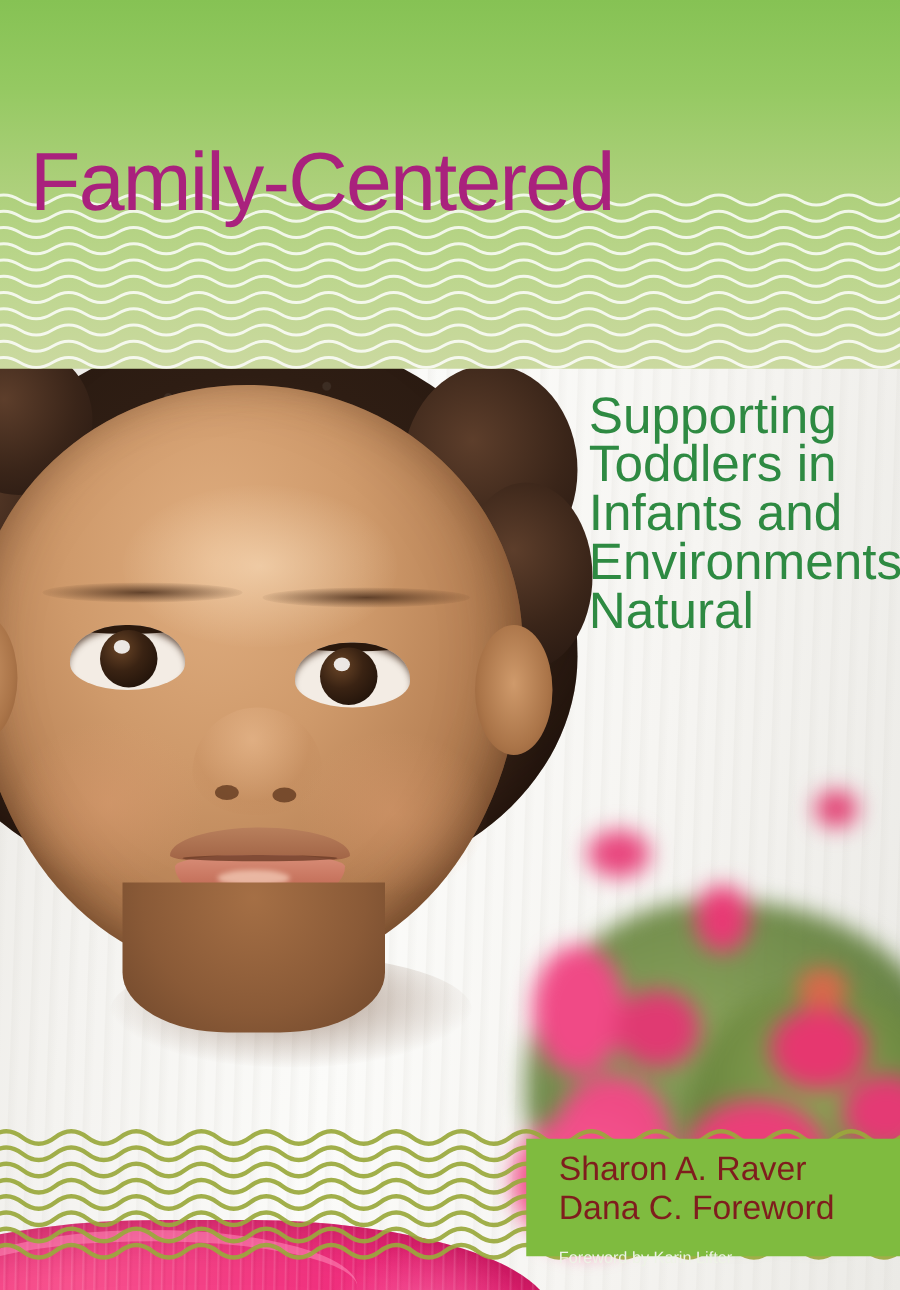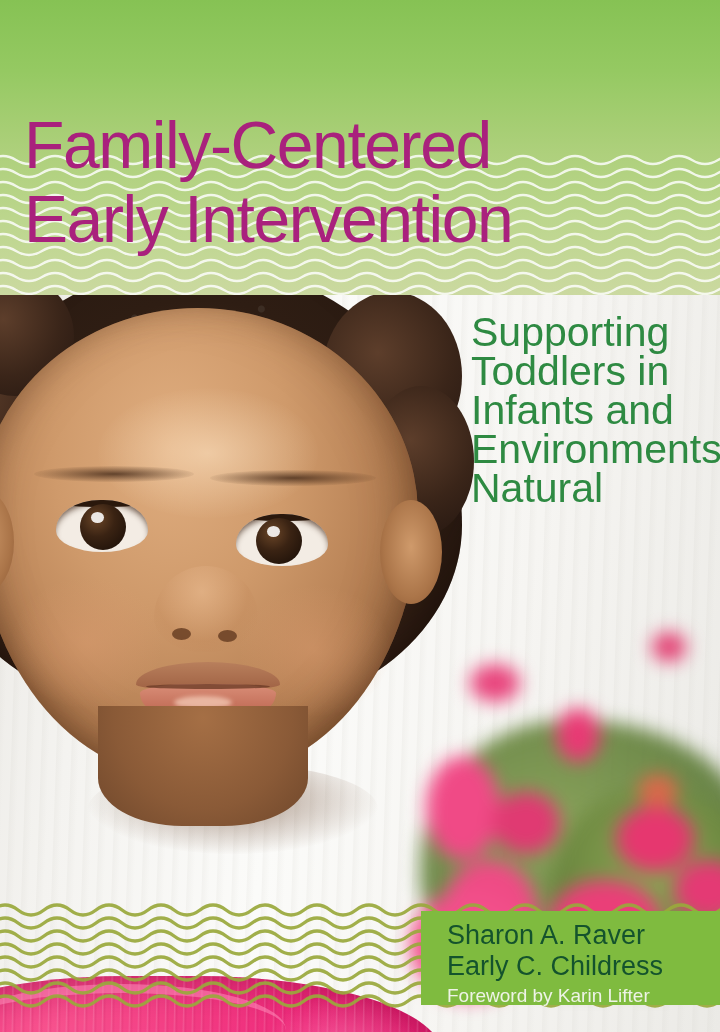--- a/index.html
+++ b/index.html
@@ -339,31 +339,31 @@
     position: absolute;
     left: 421px;
     top: 911px;
     width: 299px;
     height: 94px;
     background: #7fbb3f;
     padding: 9px 0 0 26px;
     box-sizing: border-box;
   }
   .author-name {
-    color: #14532d;
+    color: #7f1d1d;
     font-size: 27px;
     line-height: 31px;
     white-space: nowrap;
     font-weight: 400;
   }
   .foreword {
     color: #eef3e6;
-    font-size: 19px;
+    font-size: 13px;
     line-height: 24px;
-    margin-top: 2px;
+    margin-top: 12px;
     white-space: nowrap;
     font-weight: 400;
   }
 </style>
 </head>
 <body>
 
 <div class="cover">
 
   <div class="photo">
@@ -481,31 +481,30 @@
         <use href="#hw" y="78"></use>
         <use href="#hw" y="91"></use>
         <use href="#hw" y="104"></use>
         <use href="#hw" y="117"></use>
         <use href="#hw" y="130"></use>
       </g>
     </svg>
 
     <div class="title-block">
       <div class="title-line">Family-Centered</div>
-      <div class="title-line">Early Intervention</div>
     </div>
   </div>
 
   <div class="subtitle">
     <div>Supporting</div>
     <div>Toddlers in</div>
     <div>Infants and</div>
     <div>Environments</div>
     <div>Natural</div>
   </div>
 
   <div class="author-box">
     <div class="author-name">Sharon A. Raver</div>
-    <div class="author-name">Early C. Childress</div>
+    <div class="author-name">Dana C. Foreword</div>
     <div class="foreword">Foreword by Karin Lifter</div>
   </div>
 
 </div>
 
 </body></html>

